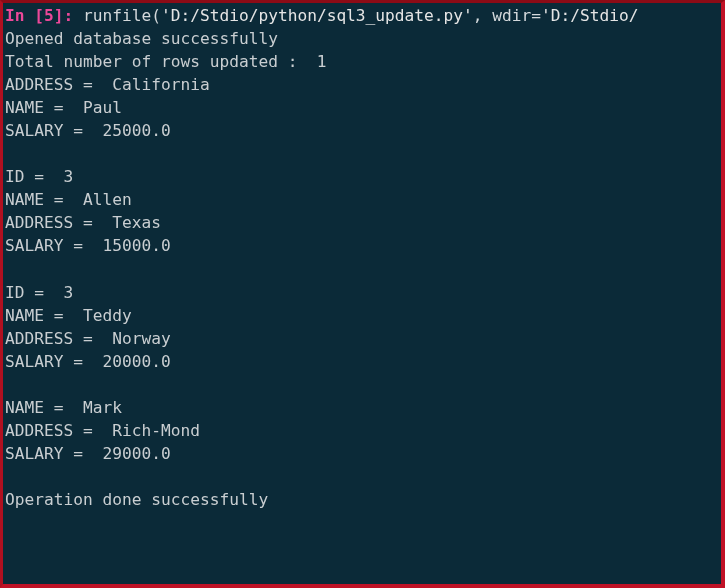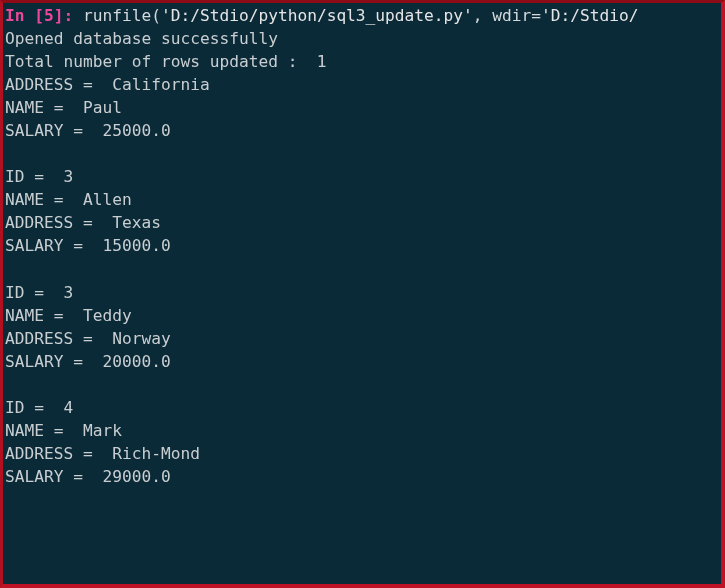--- a/index.html
+++ b/index.html
@@ -72,19 +72,19 @@
       <div class="console-line"><span class="seg tok-output">ID =  3</span></div>
       <div class="console-line"><span class="seg tok-output">NAME =  Allen</span></div>
       <div class="console-line"><span class="seg tok-output">ADDRESS =  Texas</span></div>
       <div class="console-line"><span class="seg tok-output">SALARY =  15000.0</span></div>
       <div class="console-line blank"><span class="seg tok-blank"> </span></div>
       <div class="console-line"><span class="seg tok-output">ID =  3</span></div>
       <div class="console-line"><span class="seg tok-output">NAME =  Teddy</span></div>
       <div class="console-line"><span class="seg tok-output">ADDRESS =  Norway</span></div>
       <div class="console-line"><span class="seg tok-output">SALARY =  20000.0</span></div>
       <div class="console-line blank"><span class="seg tok-blank"> </span></div>
-      <div class="console-line"><span class="seg tok-output">ID =  4</span></div>
       <div class="console-line"><span class="seg tok-output">NAME =  Mark</span></div>
       <div class="console-line"><span class="seg tok-output">ADDRESS =  Rich-Mond</span></div>
       <div class="console-line"><span class="seg tok-output">SALARY =  29000.0</span></div>
       <div class="console-line blank"><span class="seg tok-blank"> </span></div>
+      <div class="console-line"><span class="seg tok-output">Operation done successfully</span></div>
     </div>
 </div>
 
 </body></html>

